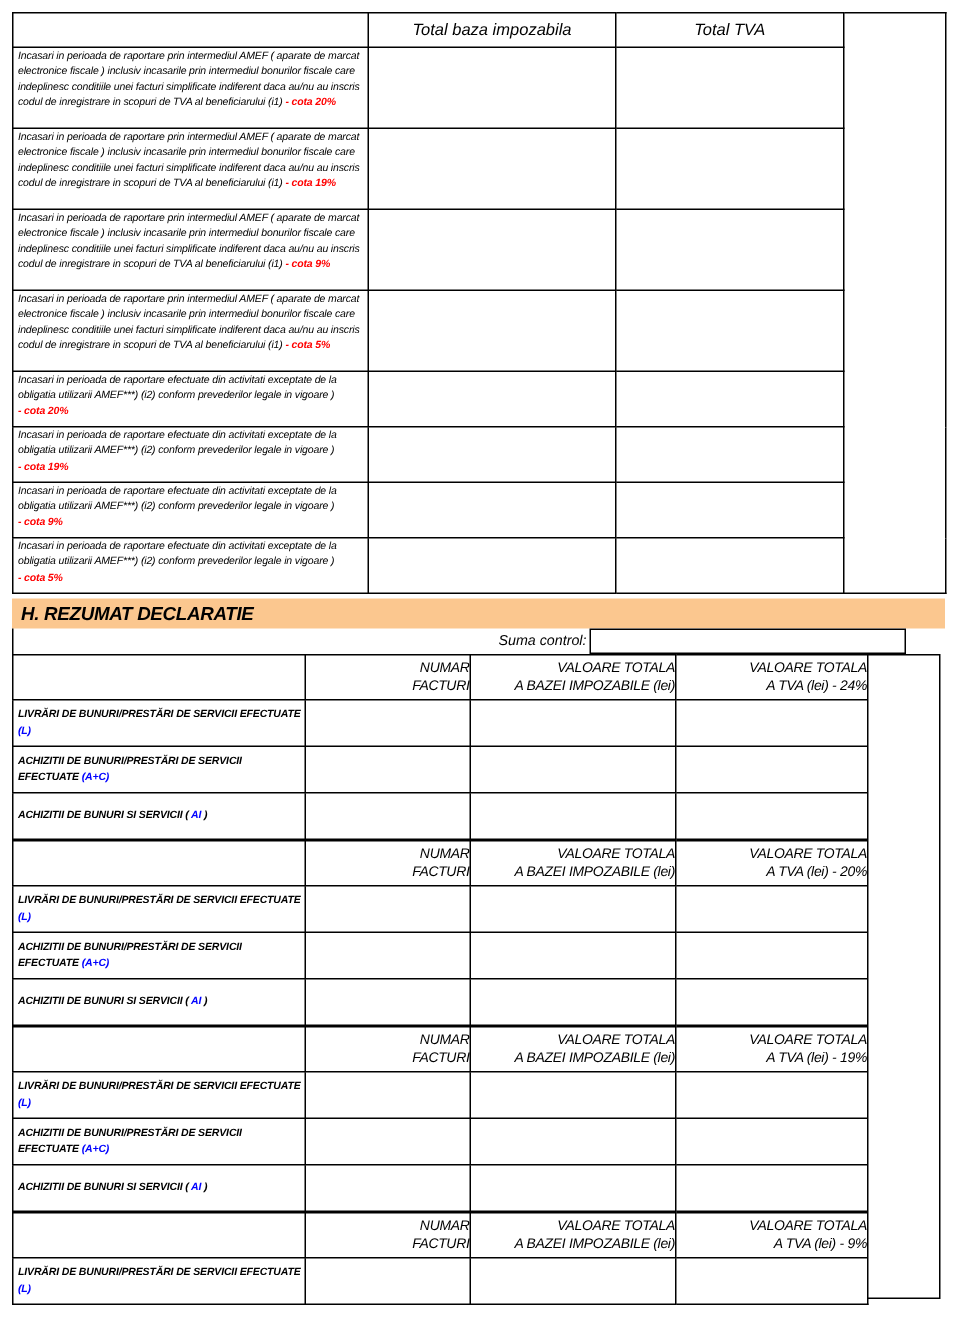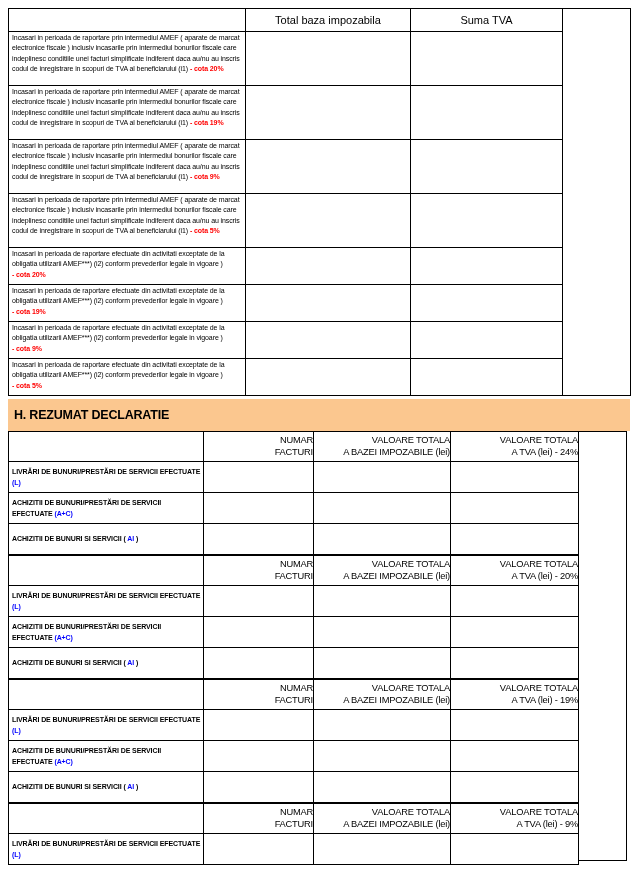--- a/index.html
+++ b/index.html
@@ -1,38 +1,38 @@
 <!DOCTYPE html>
 <html style="--band-bg: #FBC78F; --cota-red: #FF0000; --ref-blue: #0000FF;"><head>
 <meta charset="utf-8">
 <style>
   html,body{margin:0;padding:0;}
   body{
     width:637px;height:883px;position:relative;background:#ffffff;
     font-family:"Liberation Sans",sans-serif;color:#000;
     overflow:hidden;
   }
-  .page{position:absolute;left:8px;top:8px;width:622px;}
+  .page{position:absolute;left:8px;top:8px;width:622px;font-style:italic;}
   table{border-collapse:collapse;table-layout:fixed;}
   td{border:1px solid #000;padding:0;vertical-align:top;box-sizing:border-box;}
 
   
   .tt{width:622px;}
   .tt-h td{height:23px;vertical-align:middle;}
   .hd{font-size:11px;text-align:center;}
   .r-tall td{height:54px;}
   .r-short td{height:37px;}
   .desc{font-size:7px;line-height:10.4px;padding:1px 2px 1px 3px;letter-spacing:-0.1px;}
   .red{color:var(--cota-red,#FF0000);font-weight:bold;}
   .blk{display:block;}
   .spacer{border:1px solid #000;}
 
   
   .band{
-    margin-top:3px;height:32px;width:622px;background:var(--band-bg,#FBC78F);
+    margin-top:3px;height:20px;width:622px;background:var(--band-bg,#FBC78F);
     display:flex;align-items:center;box-sizing:border-box;padding-left:6px;
     font-size:12.5px;font-weight:bold;letter-spacing:-0.2px;
   }
 
   
   .suma-row{position:relative;height:17px;width:622px;border-left:1px solid #000;box-sizing:border-box;}
   .suma-label{
     position:absolute;left:0;top:0;width:382px;height:17px;
     text-align:right;font-size:9.5px;line-height:17px;
   }
@@ -64,21 +64,21 @@
     <colgroup>
         <col style="width:237px">
         <col style="width:165px">
         <col style="width:152px">
         <col style="width:68px">
       </colgroup>
     <tbody>
       <tr class="tt-h">
         <td></td>
         <td class="hd">Total baza impozabila</td>
-        <td class="hd">Suma TVA</td>
+        <td class="hd">Total TVA</td>
         <td class="spacer" rowspan="9"></td>
       </tr>
 
       <tr class="r-tall">
         <td class="desc"><span>Incasari in perioada de raportare prin intermediul AMEF ( aparate de marcat electronice fiscale ) inclusiv incasarile prin intermediul bonurilor fiscale care indeplinesc conditiile unei facturi simplificate indiferent daca au/nu au inscris codul de inregistrare in scopuri de TVA al beneficiarului (i1)</span> <span class="red">- cota 20%</span></td>
         <td class="val"></td>
         <td class="val"></td>
       </tr>
       <tr class="r-tall">
         <td class="desc"><span>Incasari in perioada de raportare prin intermediul AMEF ( aparate de marcat electronice fiscale ) inclusiv incasarile prin intermediul bonurilor fiscale care indeplinesc conditiile unei facturi simplificate indiferent daca au/nu au inscris codul de inregistrare in scopuri de TVA al beneficiarului (i1)</span> <span class="red">- cota 19%</span></td>
@@ -116,20 +116,24 @@
         <td class="val"></td>
         <td class="val"></td>
       </tr>
     </tbody>
   </table>
 
   <div class="band">
     <span>H. REZUMAT DECLARATIE</span>
   </div>
 
+  <div class="suma-row">
+    <div class="suma-label">Suma control:</div>
+    <div class="suma-input"></div>
+  </div>
 
   <div class="summary">
 
     <table class="blockt">
       <colgroup>
           <col style="width:195px">
           <col style="width:110px">
           <col style="width:137px">
           <col style="width:128px">
         </colgroup>

